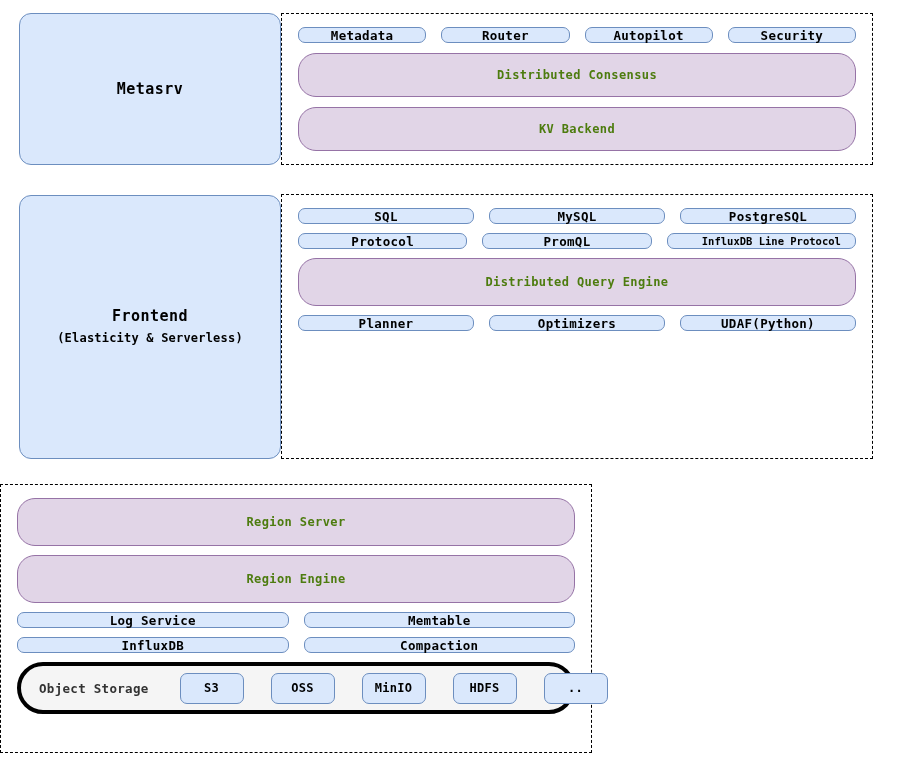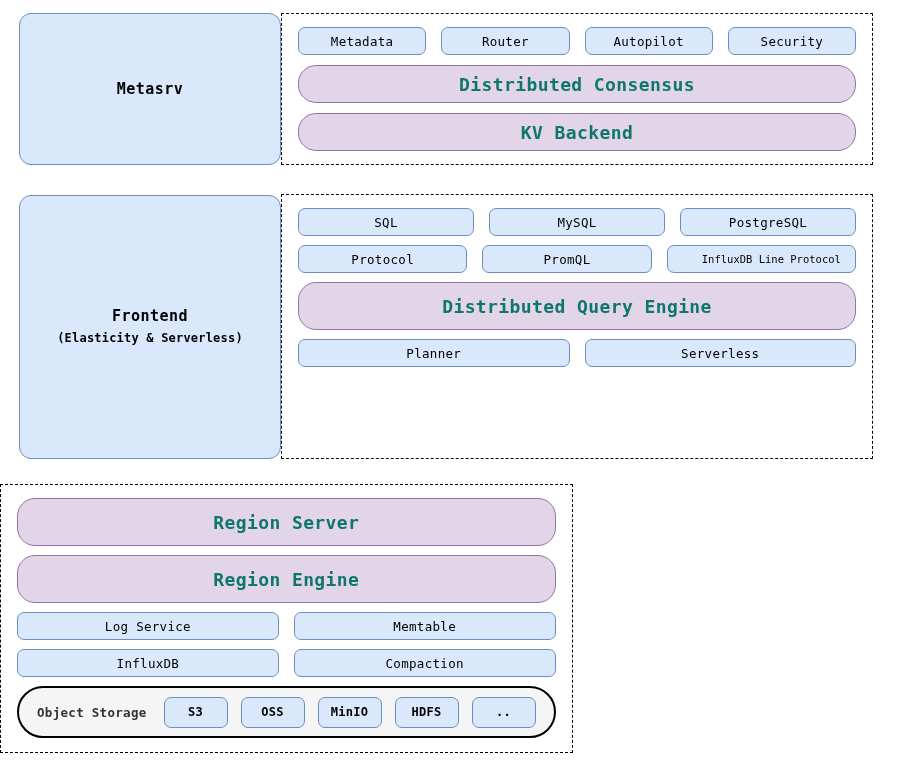--- a/index.html
+++ b/index.html
@@ -58,52 +58,52 @@
   .row { display: flex; gap: 15px; }
   .row > * { flex: 1 1 0; }
 
   
   .chip {
     background: #dae8fc;
     border: 1px solid #6c8ebf;
     border-radius: 7px;
     color: #000000;
     font-size: 12.5px;
-    font-weight: normal;
+    font-weight: bold;
     letter-spacing: .3px;
-    height: 28px;
+    height: 16px;
     display: flex; align-items: center; justify-content: center;
     text-align: center;
     white-space: nowrap;
   }
   .chip.small { font-size: 10.5px; letter-spacing: 0; padding-left: 20px; }
 
   
   .pill {
     background: #e1d5e7;
     border: 1px solid #9673a6;
     border-radius: 18px;
-    color: #0f766e;
-    font-size: 18px;
+    color: #4d7c0f;
+    font-size: 12px;
     font-weight: bold;
     letter-spacing: .4px;
     height: 48px;
     display: flex; align-items: center; justify-content: center;
     text-align: center;
     white-space: nowrap;
   }
 
   
   .objstore {
     background: #f5f5f5;
-    border: 2px solid #000000;
+    border: 4px solid #000000;
     border-radius: 26px;
     height: 52px;
     display: flex; align-items: center;
-    gap: 13px;
+    gap: 27px;
     padding: 0 18px;
   }
   .objstore-label {
     font-size: 12.5px; font-weight: bold;
     color: #333333; letter-spacing: .3px;
     white-space: nowrap;
     margin-right: 4px;
   }
   .obj-chip {
     background: #dae8fc;
@@ -158,21 +158,22 @@
         <div class="chip">PostgreSQL</div>
       </div>
       <div class="row">
         <div class="chip">Protocol</div>
         <div class="chip">PromQL</div>
         <div class="chip small">InfluxDB Line Protocol</div>
       </div>
       <div class="pill">Distributed Query Engine</div>
       <div class="row">
         <div class="chip">Planner</div>
-        <div class="chip">Serverless</div>
+        <div class="chip">Optimizers</div>
+        <div class="chip">UDAF(Python)</div>
       </div>
     </div>
   </div>
 
 
   <div class="group-cell">
     <div class="group g-datanode">
       <div class="pill">Region Server</div>
       <div class="pill">Region Engine</div>
       <div class="row">

